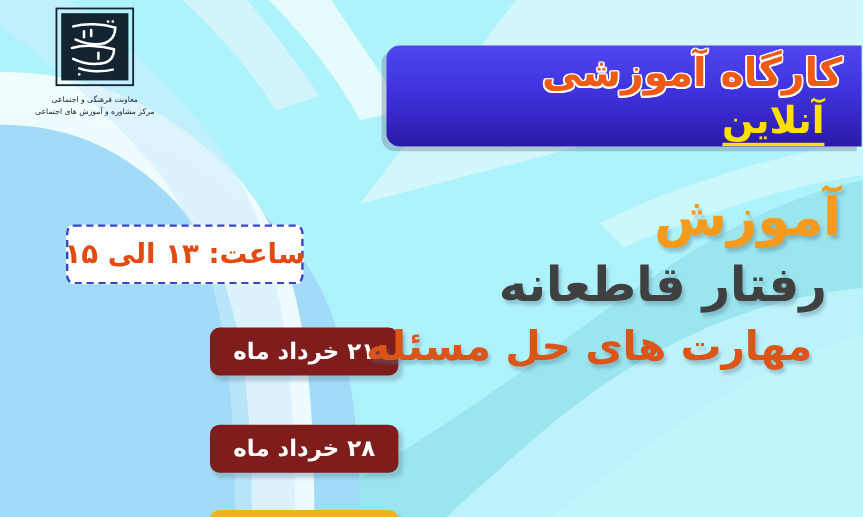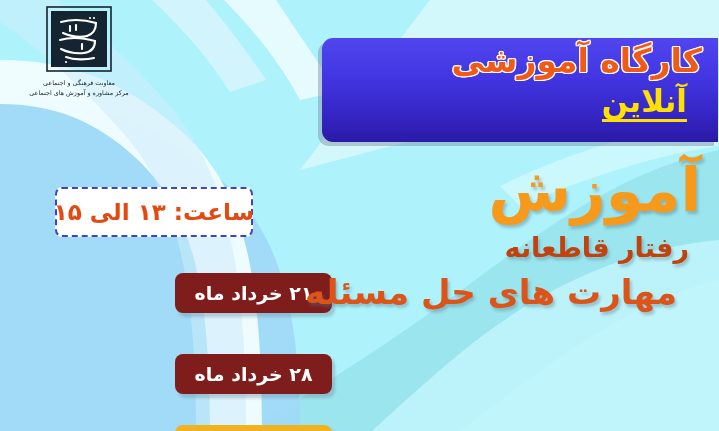--- a/index.html
+++ b/index.html
@@ -54,21 +54,21 @@
     font-family: "DejaVu Sans", sans-serif;
   }
   #logo-sub-1 { margin-top: 7px; }
 
   
   #header-banner {
     position: absolute;
     left: 322px;
     top: 38px;
     width: 396px;
-    height: 104px;
+    height: 84px;
     border-radius: 11px 0 0 11px;
     background: linear-gradient(180deg, #5045ef 0%, #4236e2 38%, #3626c6 72%, #2a1aa6 100%);
     box-shadow: -4px 4px 0 rgba(120,140,160,0.45);
     z-index: 7;
     overflow: hidden;
   }
   #header-line {
     position: absolute;
     right: 16px;
     top: 6px;
@@ -157,31 +157,31 @@
     right: 8px;
     top: 160px;
     width: 430px;
     text-align: right;
     z-index: 6;
     direction: rtl;
   }
   .title-line { white-space: nowrap; line-height: 1; }
 
   #title-main {
-    font-size: 60px;
+    font-size: 44px;
     font-weight: bold;
     color: #f79a1b;
     text-shadow: 2px 3px 3px rgba(80,120,140,0.40);
     padding-right: 10px;
     margin-bottom: 14px;
   }
   #title-topic-0 {
-    font-size: 27px;
-    font-weight: bold;
-    color: #c2410c;
+    font-size: 40px;
+    font-weight: bold;
+    color: #404040;
     text-shadow: 2px 3px 3px rgba(80,120,140,0.38);
     padding-right: 22px;
     margin-bottom: 14px;
   }
   #title-topic-1 {
     font-size: 34px;
     font-weight: bold;
     color: #dd5418;
     text-shadow: 2px 3px 3px rgba(80,120,140,0.38);
     padding-right: 34px;

